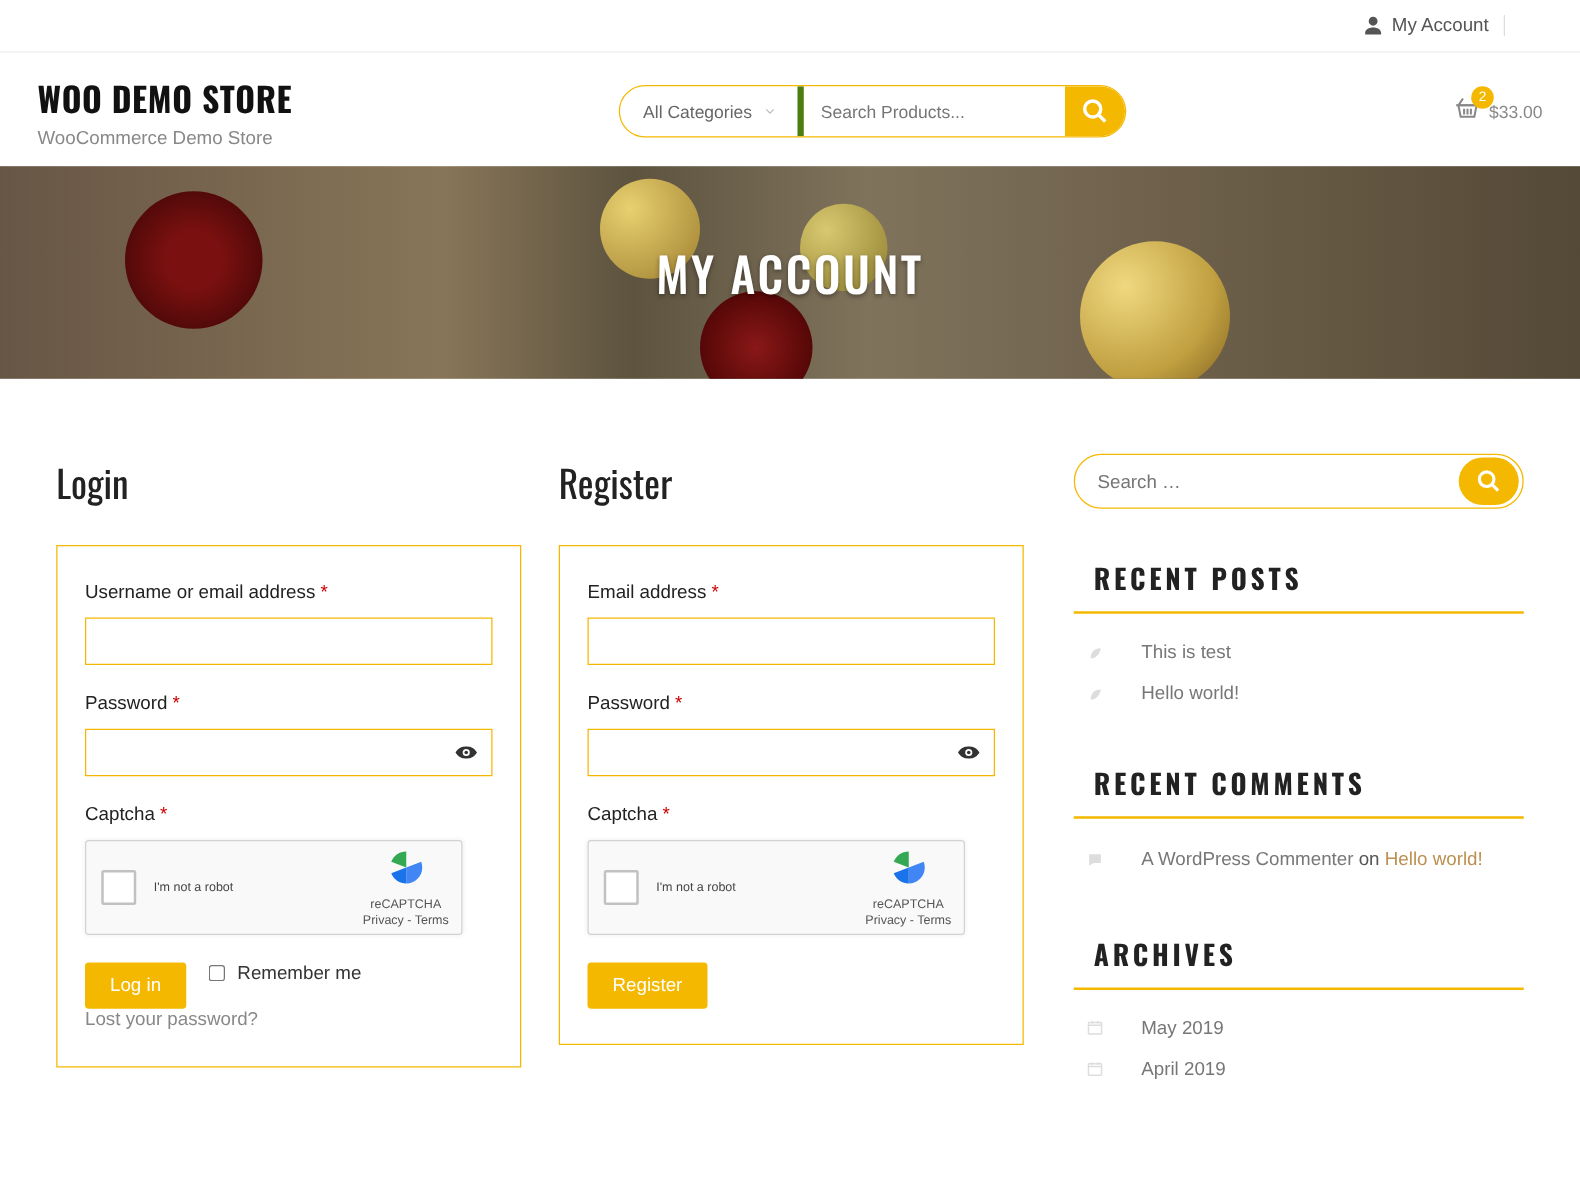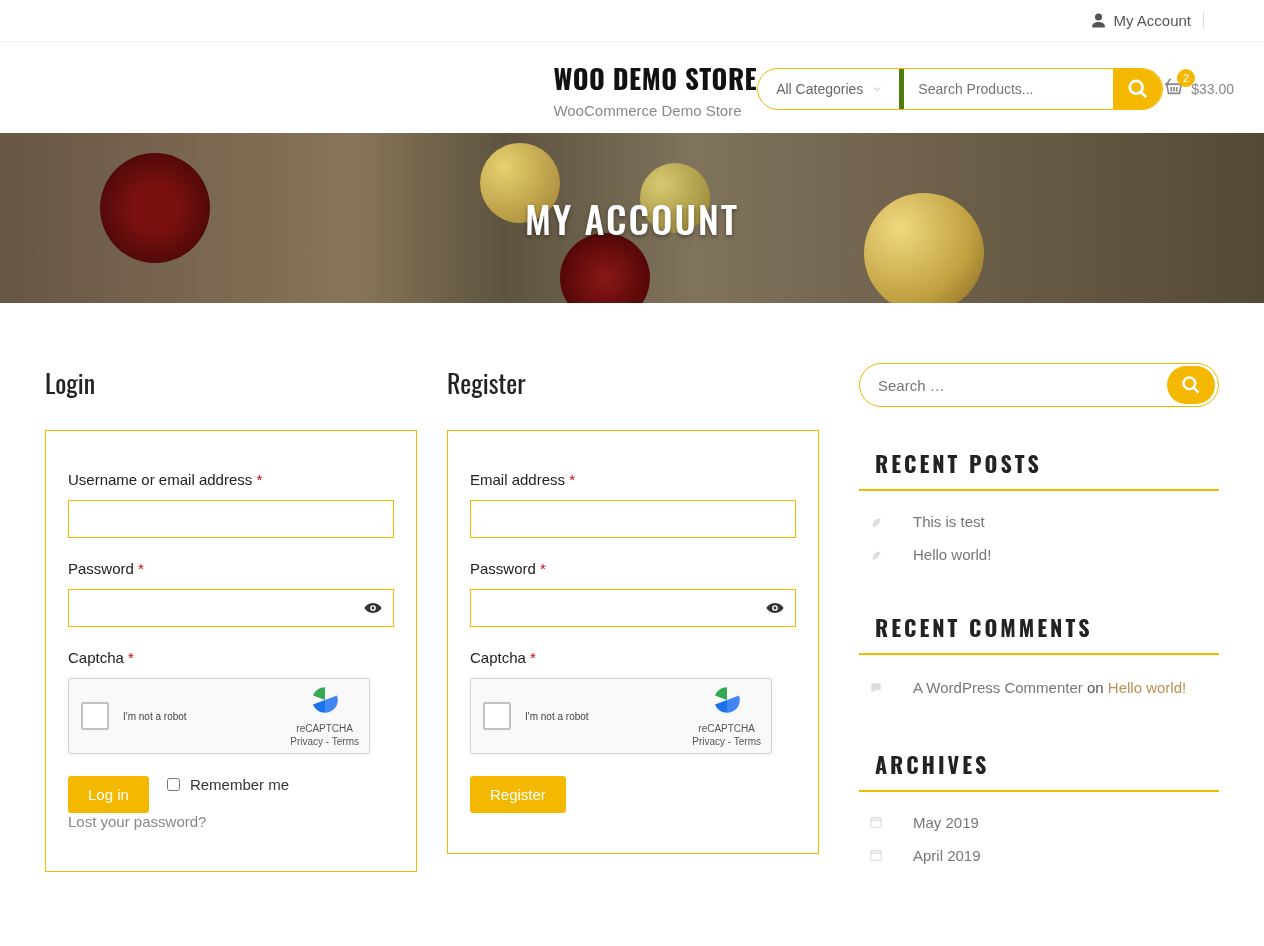--- a/index.html
+++ b/index.html
@@ -5,21 +5,21 @@
 * { margin: 0; padding: 0; box-sizing: border-box; }
 body { font-family: Arial, sans-serif; color: #333; background: #fff; }
 a { text-decoration: none; color: inherit; }
 
 
 .top-bar { display: flex; justify-content: flex-end; padding: 12px 60px 12px 30px; border-bottom: 1px solid #eee; }
 .top-account { display: flex; align-items: center; gap: 6px; color: #555; font-size: 15px; }
 .top-bar .divider-after { padding-right: 12px; border-right: 1px solid #ddd; }
 
 
-.header { display: flex; align-items: center; justify-content: flex-end; padding: 16px 30px 14px 30px; }
+.header { display: flex; align-items: center; justify-content: space-between; padding: 16px 30px 14px 30px; }
 .logo-area .site-title { font-family: 'Oswald', 'Arial Narrow', Arial, sans-serif; font-weight: 700; font-size: 27px; letter-spacing: 0.5px; color: #111; }
 .logo-area .site-subtitle { color: #888; font-size: 15px; margin-top: 4px; }
 .search-wrap { display: flex; align-items: center; border: 1.5px solid #F5B800; border-radius: 28px; overflow: hidden; height: 42px; width: 406px; }
 .search-cat { display: flex; align-items: center; gap: 8px; padding: 0 16px 0 18px; color: #666; font-size: 14px; border-right: 5px solid #4d7c0f; height: 100%; cursor: pointer; white-space: nowrap; }
 .search-cat svg { flex-shrink: 0; }
 .search-input { flex: 1; border: none; outline: none; padding: 0 14px; color: #777; font-size: 14px; background: transparent; }
 .search-button { background: #F5B800; width: 56px; height: 100%; display: flex; align-items: center; justify-content: center; cursor: pointer; }
 .cart-area { display: flex; align-items: center; gap: 6px; color: #888; font-size: 14px; }
 .cart-icon-wrap { position: relative; }
 .cart-badge { position: absolute; top: -8px; right: -10px; background: #F5B800; color: #fff; font-size: 11px; width: 18px; height: 18px; border-radius: 50%; display: flex; align-items: center; justify-content: center; }
@@ -33,22 +33,22 @@
 .hero::after { content: ''; position: absolute; top: 60px; right: 280px; width: 120px; height: 120px; background: radial-gradient(circle at 30% 30%, #f0d880, #c0a040 60%, #806020); border-radius: 50%; }
 .hero .orb1 { position: absolute; top: 10px; left: 480px; width: 80px; height: 80px; background: radial-gradient(circle at 30% 30%, #e8d070, #a08030); border-radius: 50%; }
 .hero .orb2 { position: absolute; top: 100px; left: 560px; width: 90px; height: 90px; background: radial-gradient(circle, #8a1818, #400000); border-radius: 50%; }
 .hero .orb3 { position: absolute; top: 30px; left: 640px; width: 70px; height: 70px; background: radial-gradient(circle at 30% 30%, #d8c870, #908030); border-radius: 50%; }
 .hero-title { position: relative; z-index: 2; color: #fff; font-family: 'Oswald', 'Arial Narrow', Arial, sans-serif; font-size: 38px; font-weight: 500; letter-spacing: 2px; text-shadow: 0 2px 4px rgba(0,0,0,0.4); }
 
 
 .content { display: flex; gap: 40px; padding: 60px 45px 40px 45px; }
 .main { flex: 1; display: flex; gap: 30px; }
 .col { flex: 1; }
-.col h2 { font-family: 'Oswald', 'Arial Narrow', Arial, sans-serif; font-weight: 400; font-size: 26px; margin-bottom: 28px; color: #222; }
-.form-box { border: 1px solid #F5B800; padding: 40px 22px; }
+.col h2 { font-family: 'Oswald', 'Arial Narrow', Arial, sans-serif; font-weight: 400; font-size: 30px; margin-bottom: 28px; color: #222; }
+.form-box { border: 1px solid #F5B800; padding: 28px 22px; }
 .form-row { margin-bottom: 22px; }
 .form-label { display: block; font-size: 15px; color: #222; margin-bottom: 12px; }
 .required { color: #c00; }
 .form-input-wrap { position: relative; }
 .form-input { width: 100%; border: 1px solid #F5B800; padding: 10px 12px; font-size: 14px; outline: none; }
 .eye-icon { position: absolute; right: 12px; top: 50%; transform: translateY(-50%); pointer-events: none; }
 
 
 .recaptcha { border: 1px solid #d3d3d3; border-radius: 3px; width: 302px; height: 76px; display: flex; align-items: center; background: #f9f9f9; box-shadow: 0 0 4px rgba(0,0,0,0.08); }
 .recaptcha-check { width: 28px; height: 28px; border: 2px solid #c1c1c1; border-radius: 2px; margin: 0 14px 0 12px; background: #fff; }

